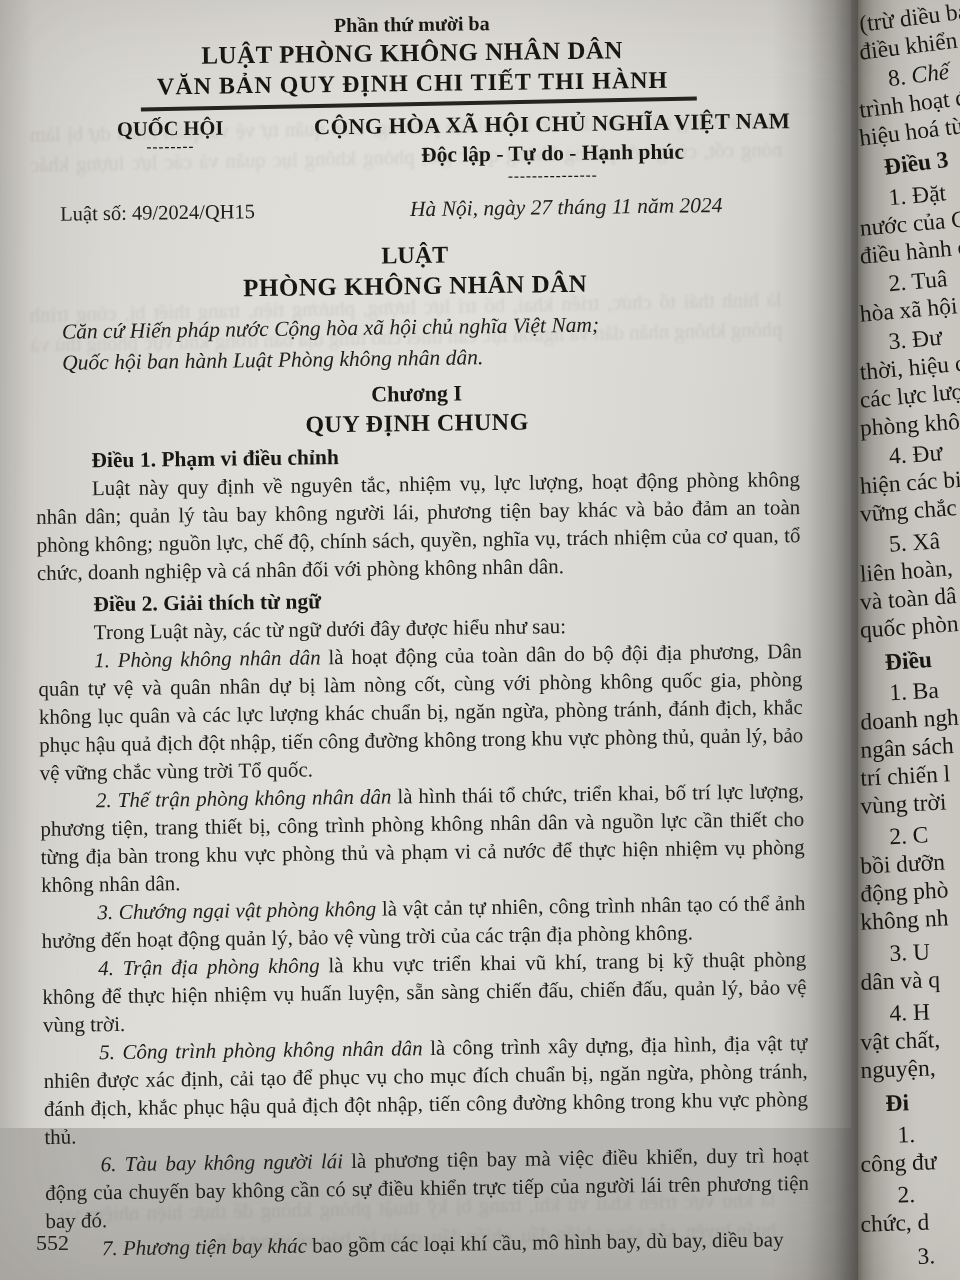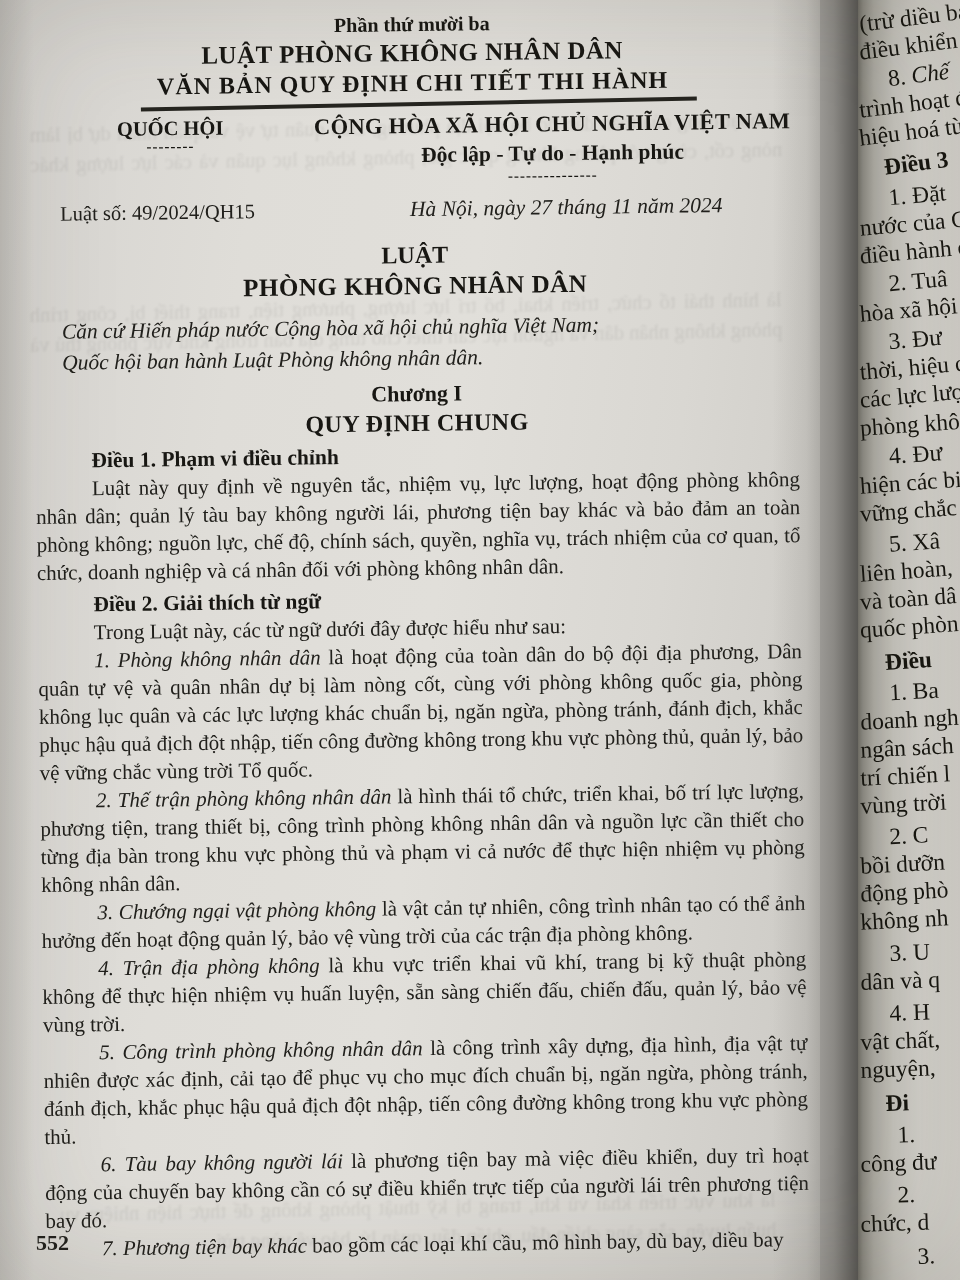--- a/index.html
+++ b/index.html
@@ -1,21 +1,21 @@
 <!DOCTYPE html>
 <html><head>
 <meta charset="utf-8">
 <style>
   html,body{margin:0;padding:0;width:960px;height:1280px;overflow:hidden;
     background:#b8b6b2;font-family:"Liberation Serif","DejaVu Serif",serif;}
   .photo{position:relative;width:960px;height:1280px;overflow:hidden;}
 
   
-  .page-main{position:absolute;left:0;top:0;width:820px;height:1280px;
-    background:linear-gradient(97deg,#d5d3cf 0%,#dfddd8 28%,#e1dfda 52%,#d9d7d2 75%,#cbc9c4 100%);}
+  .page-main{position:absolute;left:0;top:0;width:820px;height:1128px;
+    background:linear-gradient(97deg,#d5d3cf 0%,#dfddd8 28%,#e1dfda 52%,#d9d7d2 75%,#cbc9c4 100%);padding-left:31px;}
   .page-main::before{content:"";position:absolute;left:0;top:0;bottom:0;width:34px;
     background:linear-gradient(90deg,rgba(90,88,82,.16),rgba(90,88,82,0));}
   .tilt{position:absolute;left:0;top:0;width:820px;
     transform:rotate(-0.75deg);transform-origin:420px 650px;}
   .content{padding:12px 0 0 38px;width:764px;color:#21201c;}
 
   .center-b{text-align:center;font-weight:bold;color:#181713;}
   .part-heading{font-size:20px;line-height:25px;}
   .book-t1{font-size:25px;line-height:31px;letter-spacing:.5px;}
   .book-t2{font-size:24px;line-height:31px;letter-spacing:1px;}
@@ -39,21 +39,21 @@
   .preamble{margin-top:10px;}
   .preamble p{font-style:italic;font-size:21.5px;line-height:31px;margin:0 0 0 28px;}
   .chapter-label{font-size:22px;line-height:28px;margin-top:6px;}
   .chapter-title{font-size:24px;line-height:30px;letter-spacing:.5px;}
 
   .article-h{font-weight:bold;text-indent:56px;font-size:21.5px;line-height:28px;
     margin:4px 0 0;color:#181713;}
   .body-p{font-size:21px;line-height:28px;text-align:justify;text-indent:56px;margin:0;}
   .it{font-style:italic;}
 
-  .page-number{position:absolute;left:36px;top:1230px;font-size:22px;color:#21201c;font-weight:bold;}
+  .page-number{position:absolute;left:36px;top:1230px;font-size:22px;color:#21201c;}
 
   
   .bleed{position:absolute;color:#3c3b38;opacity:.10;filter:blur(1.3px);
     transform:scaleX(-1) rotate(1.2deg);font-size:20.5px;line-height:30px;
     overflow:hidden;height:64px;text-align:justify;pointer-events:none;}
 
   
   .gutter{position:absolute;top:0;left:772px;width:86px;height:1280px;pointer-events:none;
     background:linear-gradient(90deg,rgba(70,68,62,0) 0%,rgba(70,68,62,.12) 40%,rgba(52,50,45,.34) 72%,rgba(30,29,26,.62) 100%);}
   .page-next{position:absolute;top:0;left:858px;width:102px;height:1280px;overflow:hidden;

